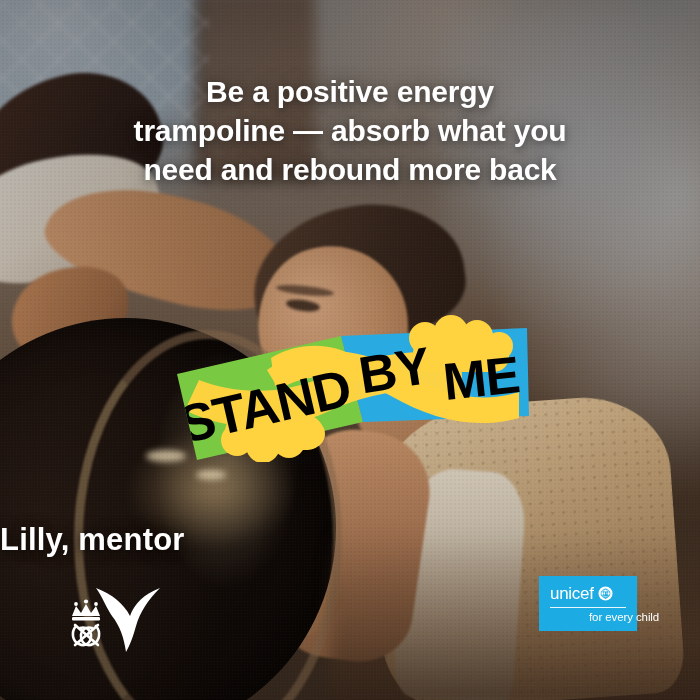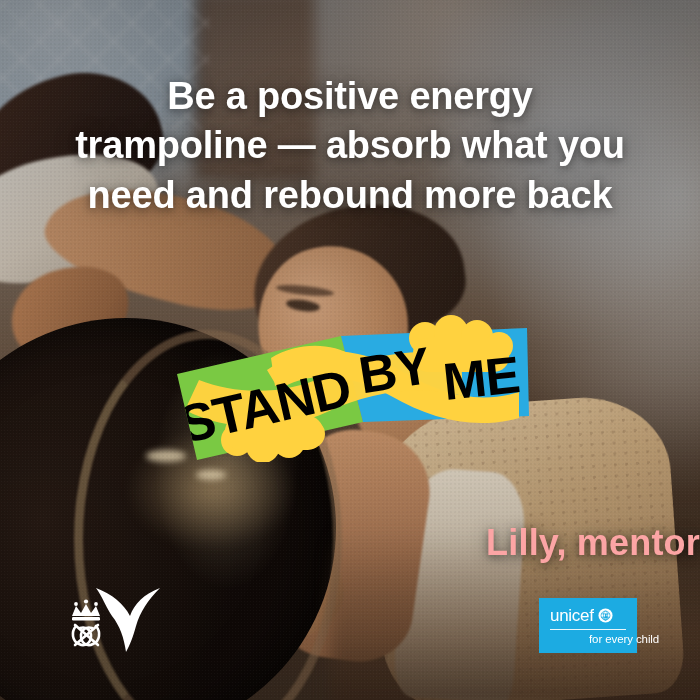--- a/index.html
+++ b/index.html
@@ -264,37 +264,37 @@
   }
 
   
   .headline {
     position: absolute;
     left: 30px;
     right: 30px;
     top: 72px;
     text-align: center;
     color: #ffffff;
-    font-size: 38px;
+    font-size: 30px;
     line-height: 1.3;
     font-weight: bold;
     letter-spacing: -0.2px;
     text-shadow: 0 2px 9px rgba(0,0,0,.45), 0 0 24px rgba(0,0,0,.28);
     white-space: pre-line;
   }
 
   
   .caption {
     position: absolute;
     left: 0;
     right: 0;
     top: 522px;
-    text-align: right;
-    color: #fca5a5;
-    font-size: 36px;
+    text-align: left;
+    color: #ffffff;
+    font-size: 31px;
     font-weight: bold;
     letter-spacing: 0.2px;
     text-shadow: 0 2px 9px rgba(0,0,0,.5), 0 0 20px rgba(0,0,0,.3);
   }
 
   
   .sbm-logo {
     position: absolute;
     left: 175px;
     top: 312px;
@@ -310,21 +310,21 @@
     top: 582px;
     width: 112px;
     height: 72px;
   }
   .qt-logo svg { display: block; width: 100%; height: 100%; }
 
   
   .unicef-box {
     position: absolute;
     left: 539px;
-    top: 598px;
+    top: 576px;
     width: 98px;
     height: 55px;
     background: #1cabe2;
     padding: 0;
   }
   .unicef-row {
     position: absolute;
     left: 11px;
     top: 9px;
     display: flex;

